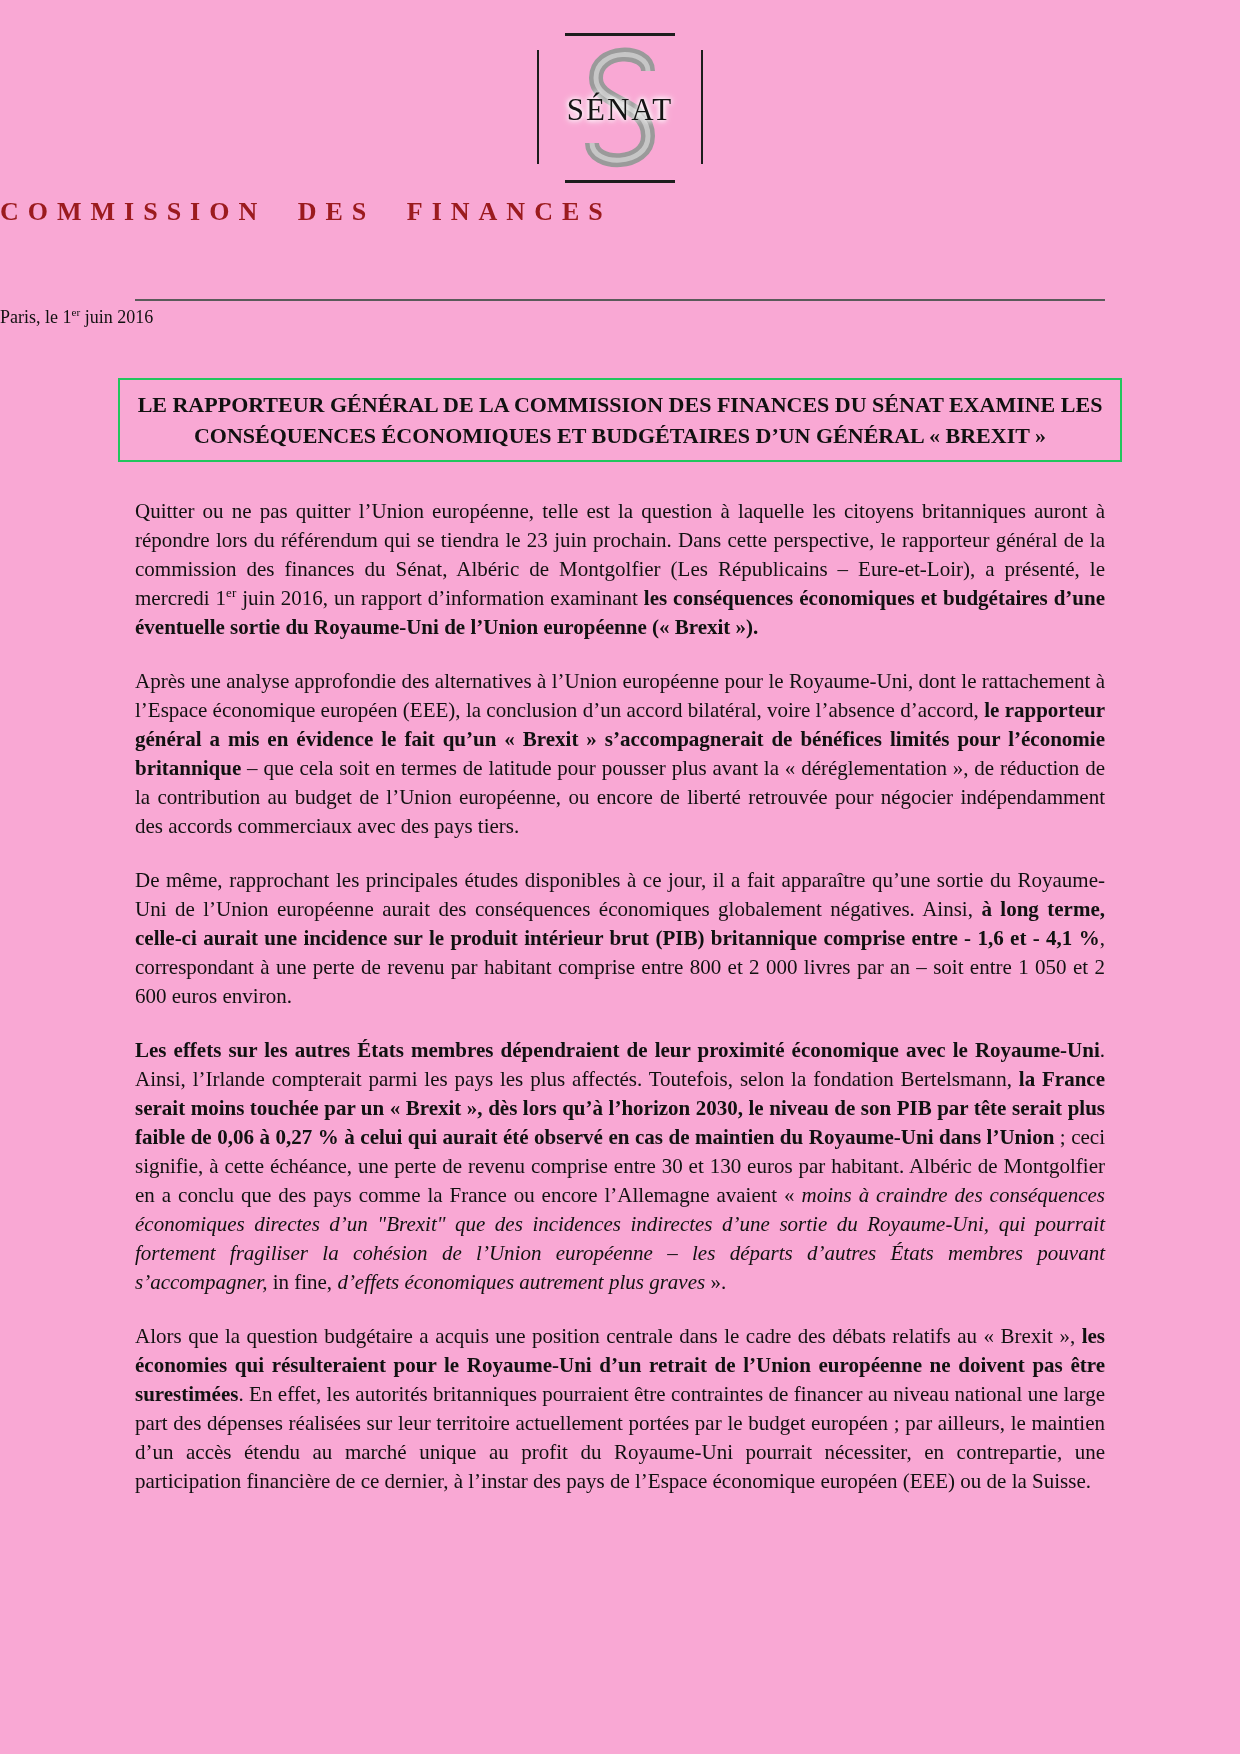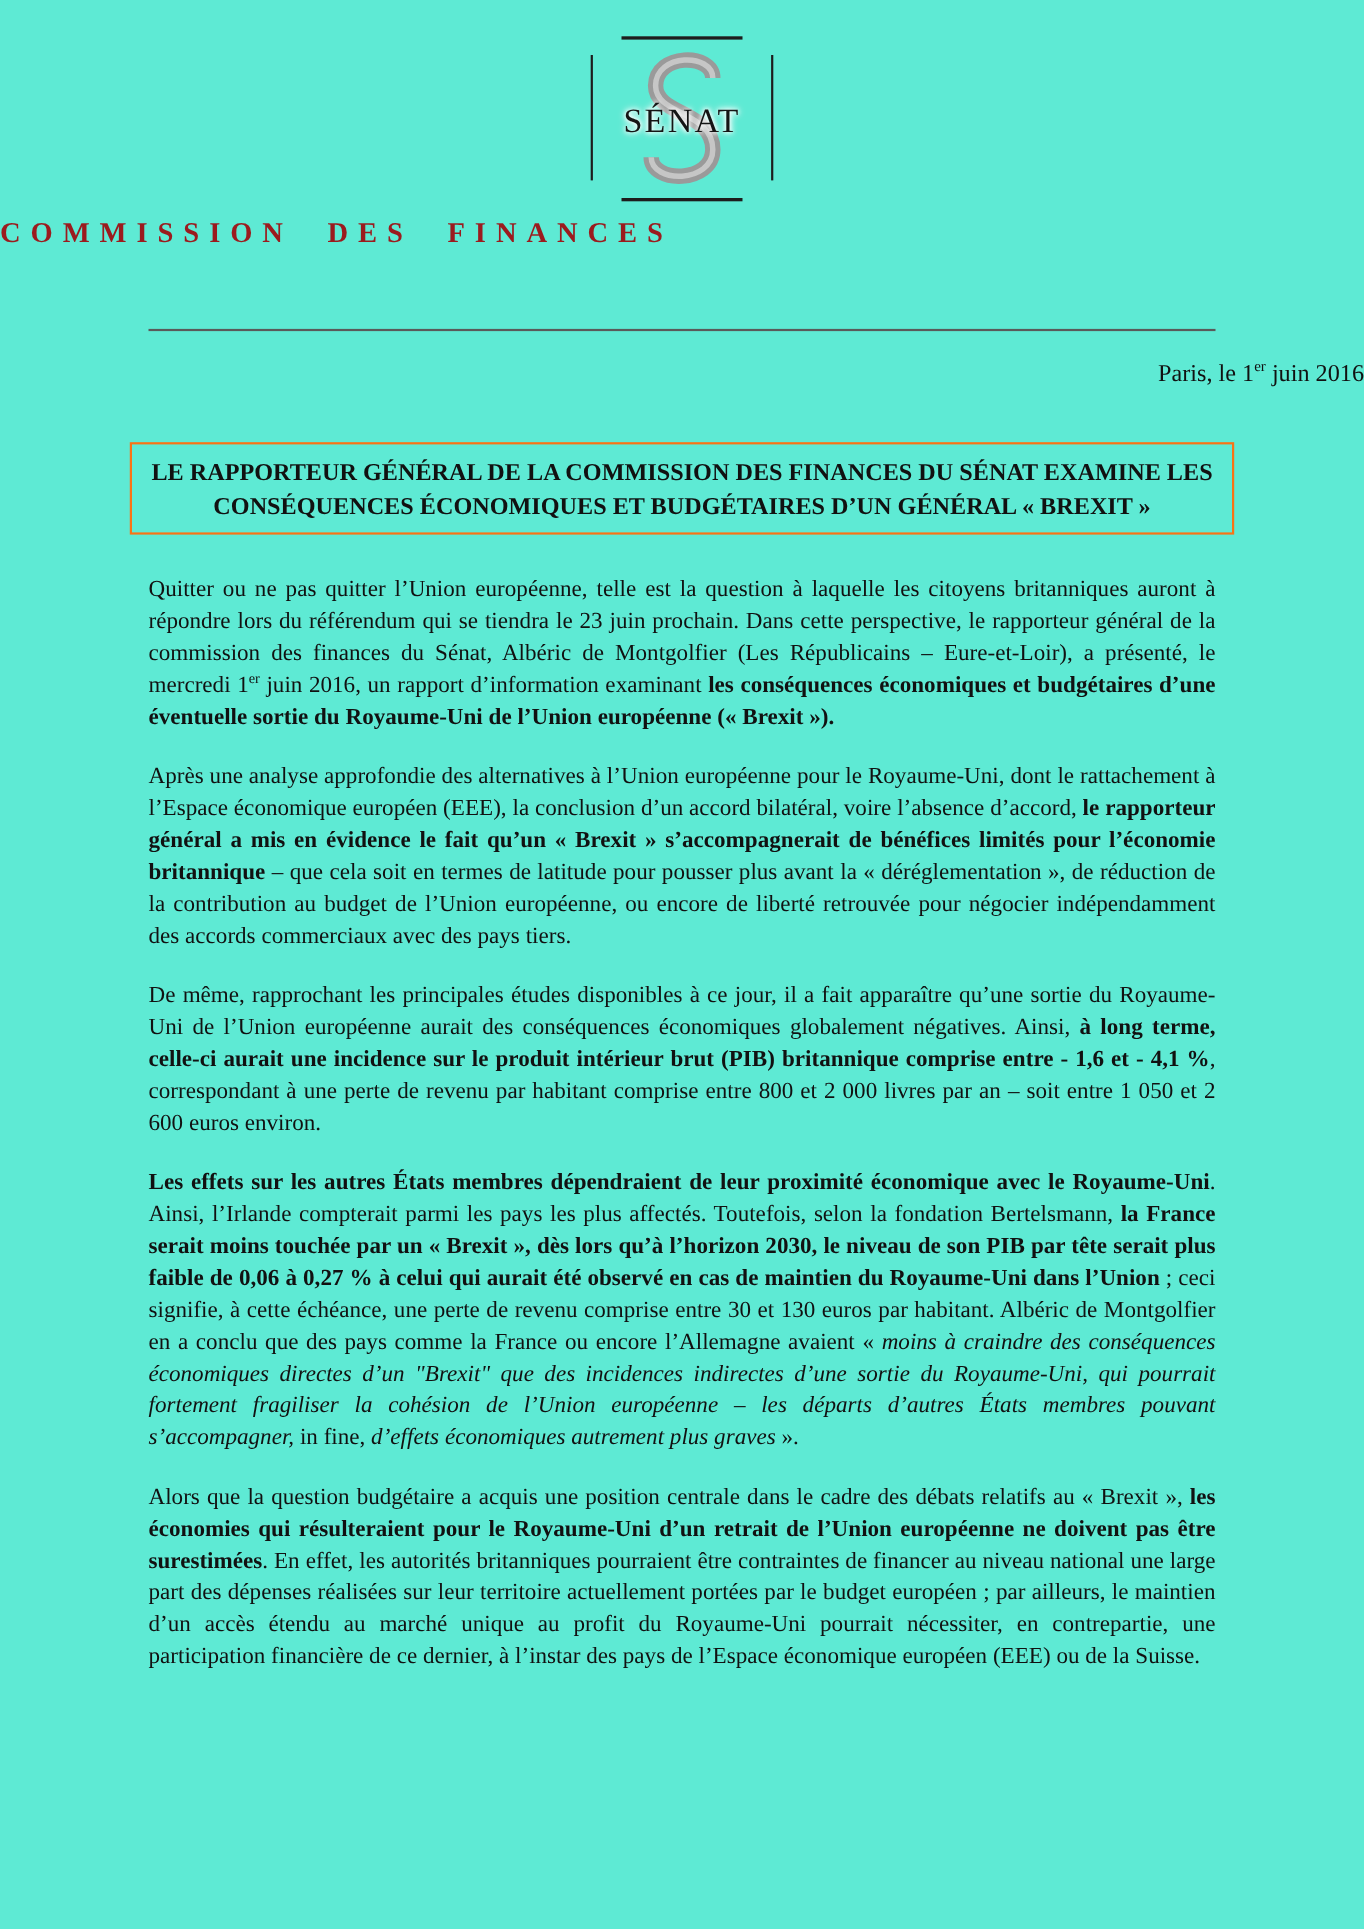--- a/index.html
+++ b/index.html
@@ -1,20 +1,20 @@
 <!DOCTYPE html>
 <html lang="fr"><head>
 <meta charset="utf-8">
 <style>
   html,body{margin:0;padding:0;background:#e8e8e8;}
   .page{
     position:relative;
     width:1240px;height:1754px;
     margin:0 auto;
-    background:#5eead4;
+    background:#f9a8d4;
     font-family:"Liberation Serif", serif;
     color:#111;
     overflow:hidden;
   }
   
   .logo{width:150px;margin:33px auto 0;position:relative;}
   .logo-bar{width:110px;height:3px;background:#1d1d1d;margin:0 auto;}
   .logo-mid{position:relative;height:144px;}
   .logo-vline{position:absolute;top:14px;width:2px;height:114px;background:#1d1d1d;}
   .logo-vline.left{left:-8px;}
@@ -29,26 +29,26 @@
   }
   
   .org-title{
     margin-top:14px;text-align:left;
     font-weight:bold;font-size:26px;
     letter-spacing:9px;word-spacing:16px;
     font-family:"Liberation Serif", serif;
   }
   
   .rule{margin:72px 135px 0;border:none;border-top:2px solid #5a5a5a;}
-  .dateline{margin-top:25px;text-align:right;font-size:22px;}
+  .dateline{margin-top:6px;text-align:left;font-size:18px;}
   .sup{vertical-align:super;font-size:0.62em;line-height:0;}
   
   .headline-box{
     margin:50px 118px 0;
-    border:2px solid #f97316;
+    border:2px solid #22c55e;
     padding:9px 12px;
     text-align:center;font-weight:bold;
     font-size:22px;line-height:31px;
   }
   
   .body{margin:35px 135px 0;}
   .body p{
     margin:0 0 25px 0;
     font-size:21px;line-height:29px;
     text-align:justify;

